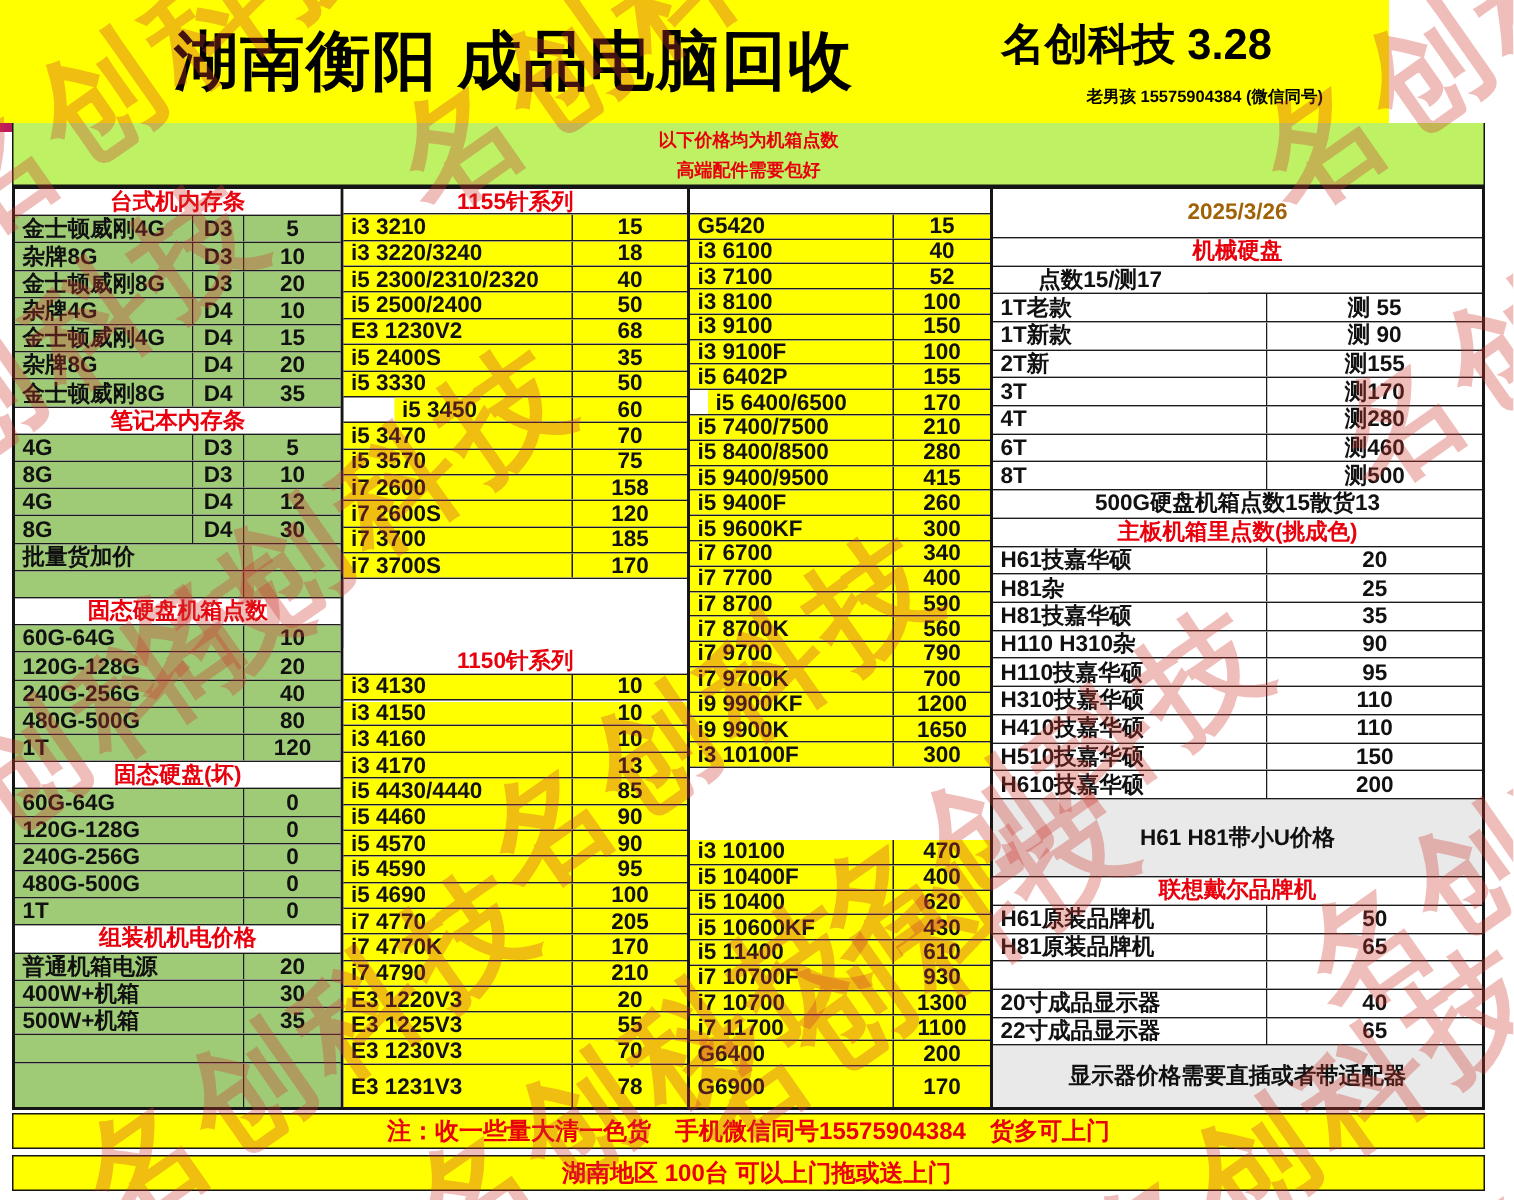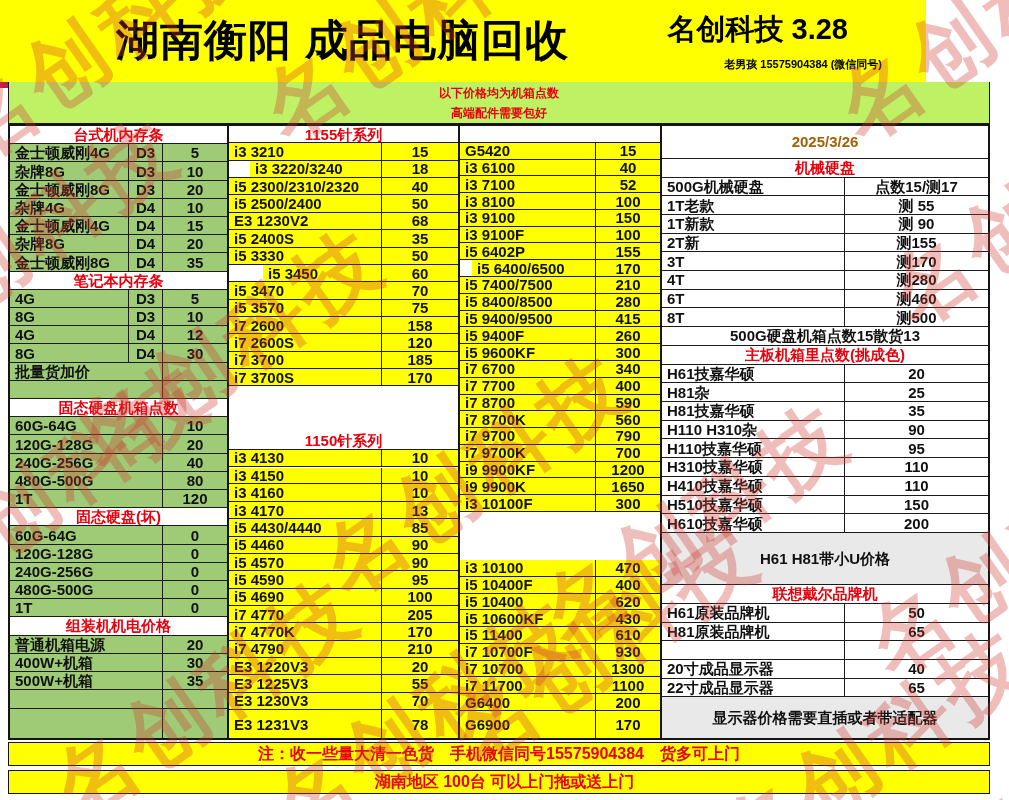--- a/index.html
+++ b/index.html
@@ -219,21 +219,21 @@
         </div>
       </div>
     <div class="price-column col-mid1">
         <div class="row" style="flex-grow: 1;">
           <div class="span-cell head-cell">1155针系列</div>
         </div>
         <div class="row" style="flex-grow: 1;">
           <div class="cell grow">i3 3210</div>
           <div class="cell val">15</div>
         </div>
-        <div class="row" style="flex-grow: 1; padding-left: 21px;">
+        <div class="row" style="flex-grow: 1;">
           <div class="cell grow">i3 3220/3240</div>
           <div class="cell val">18</div>
         </div>
         <div class="row" style="flex-grow: 1;">
           <div class="cell grow">i5 2300/2310/2320</div>
           <div class="cell val">40</div>
         </div>
         <div class="row" style="flex-grow: 1;">
           <div class="cell grow">i5 2500/2400</div>
           <div class="cell val">50</div>
@@ -480,21 +480,20 @@
         </div>
       </div>
     <div class="price-column col-right">
         <div class="row" style="flex-grow: 1.8;">
           <div class="span-cell fg-red">2025/3/26</div>
         </div>
         <div class="row" style="flex-grow: 1;">
           <div class="span-cell head-cell">机械硬盘</div>
         </div>
         <div class="row" style="flex-grow: 1;">
-          <div class="cell grow">500G机械硬盘</div>
           <div class="cell val">点数15/测17</div>
         </div>
         <div class="row" style="flex-grow: 1;">
           <div class="cell grow">1T老款</div>
           <div class="cell val">测 55</div>
         </div>
         <div class="row" style="flex-grow: 1;">
           <div class="cell grow">1T新款</div>
           <div class="cell val">测 90</div>
         </div>

